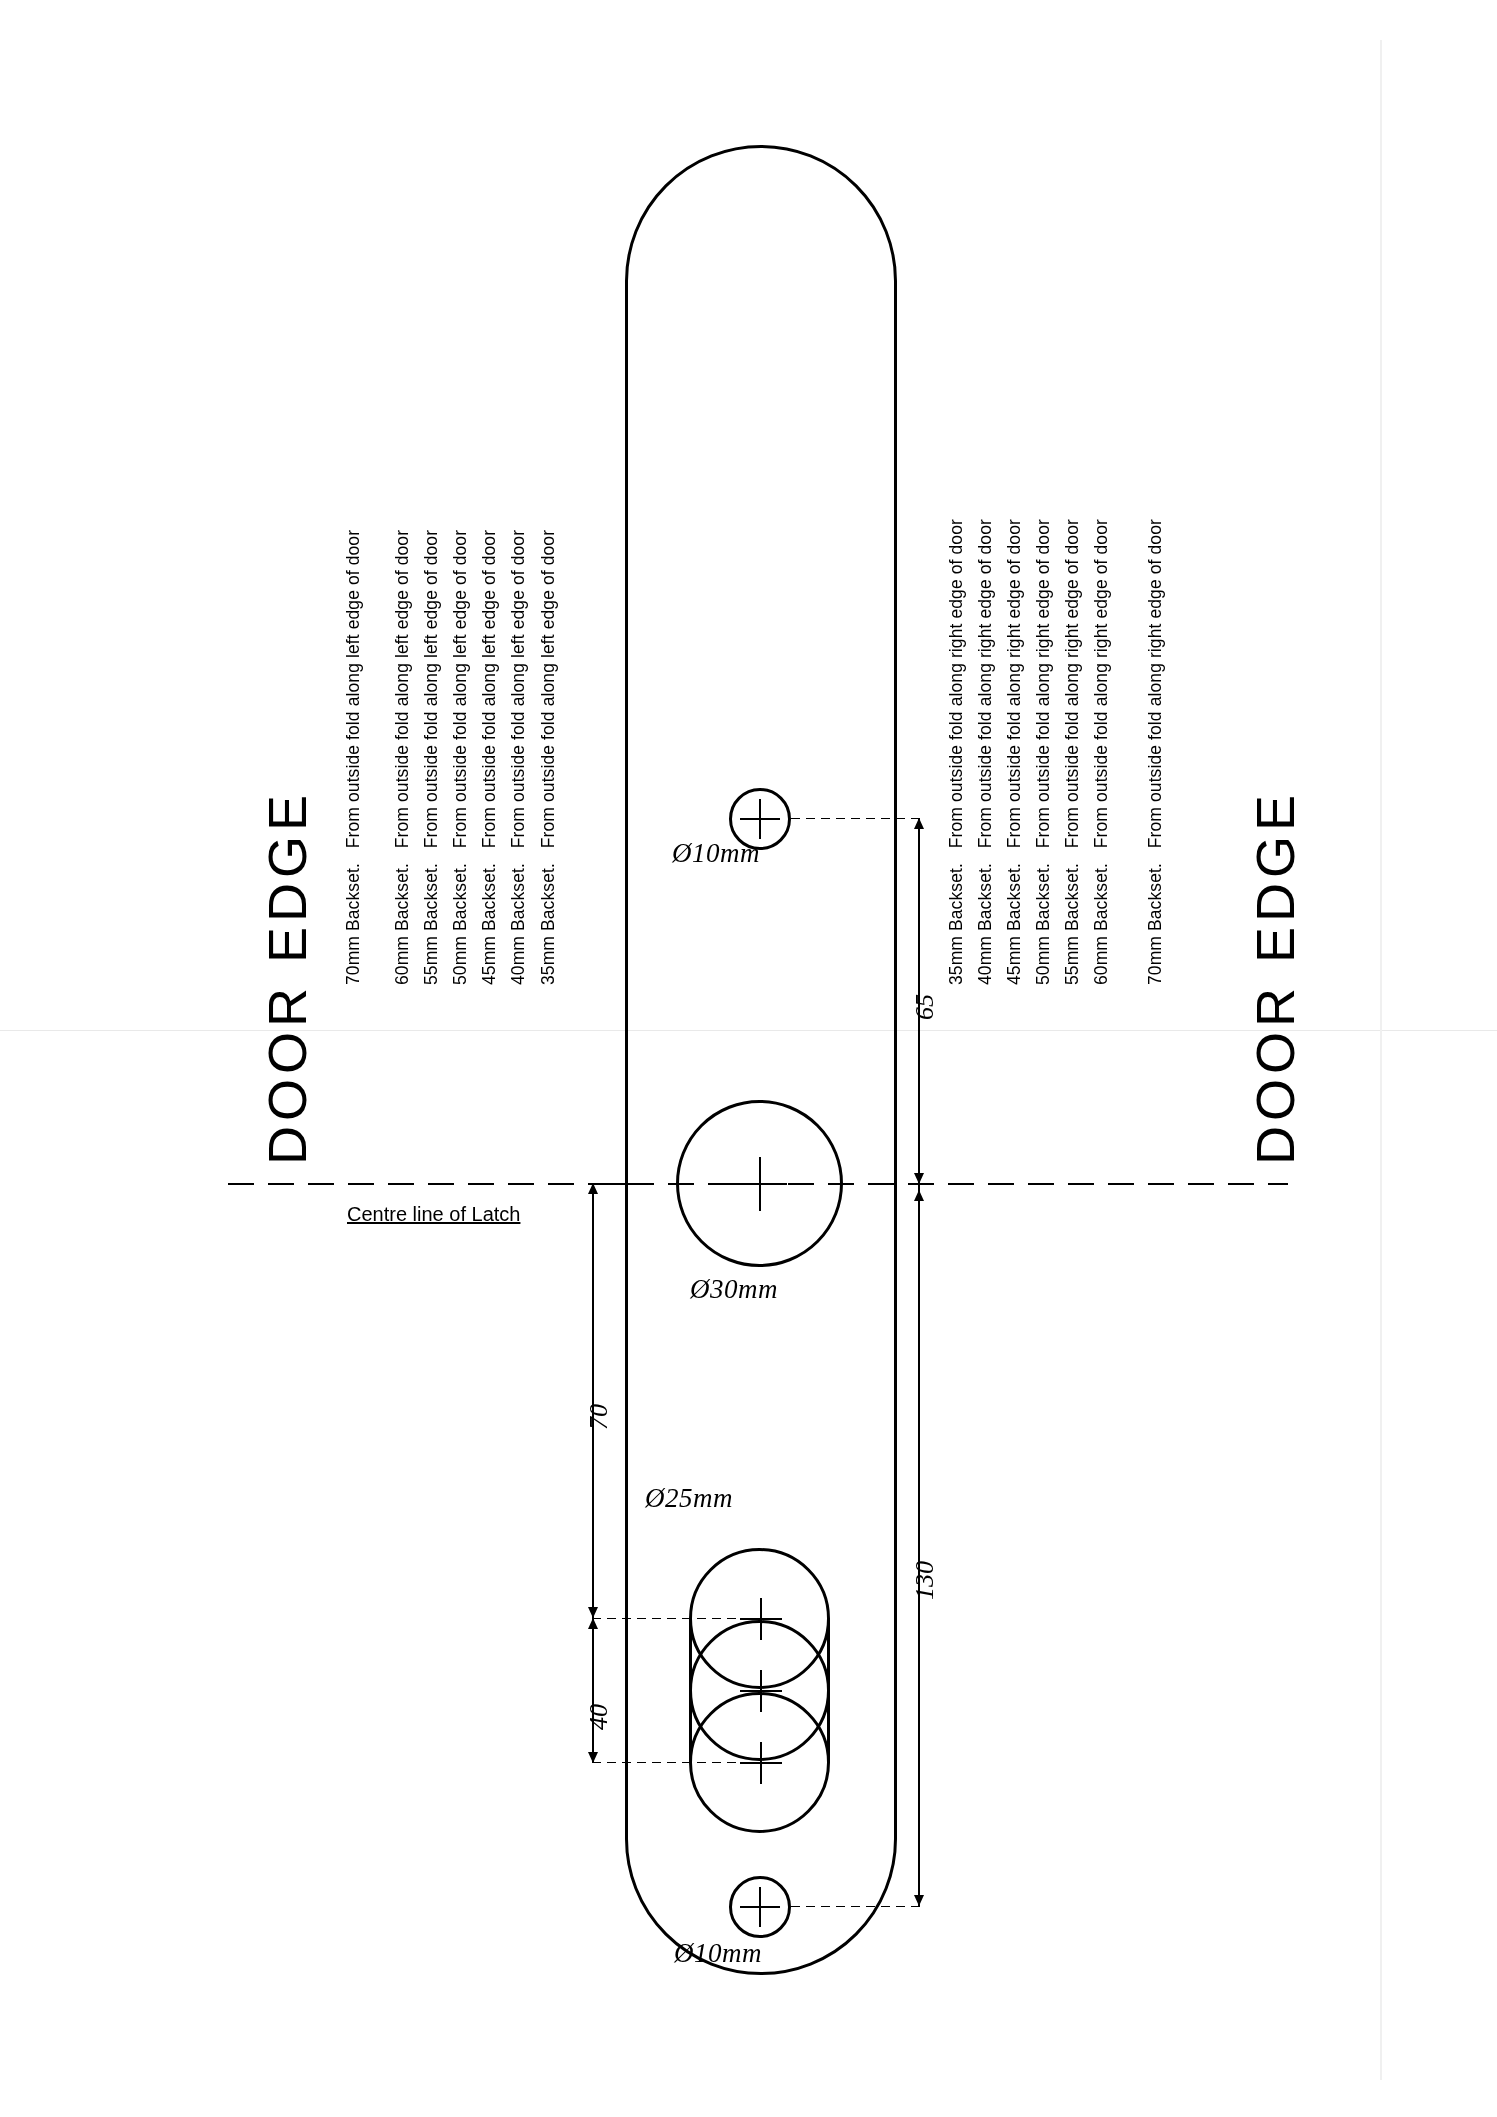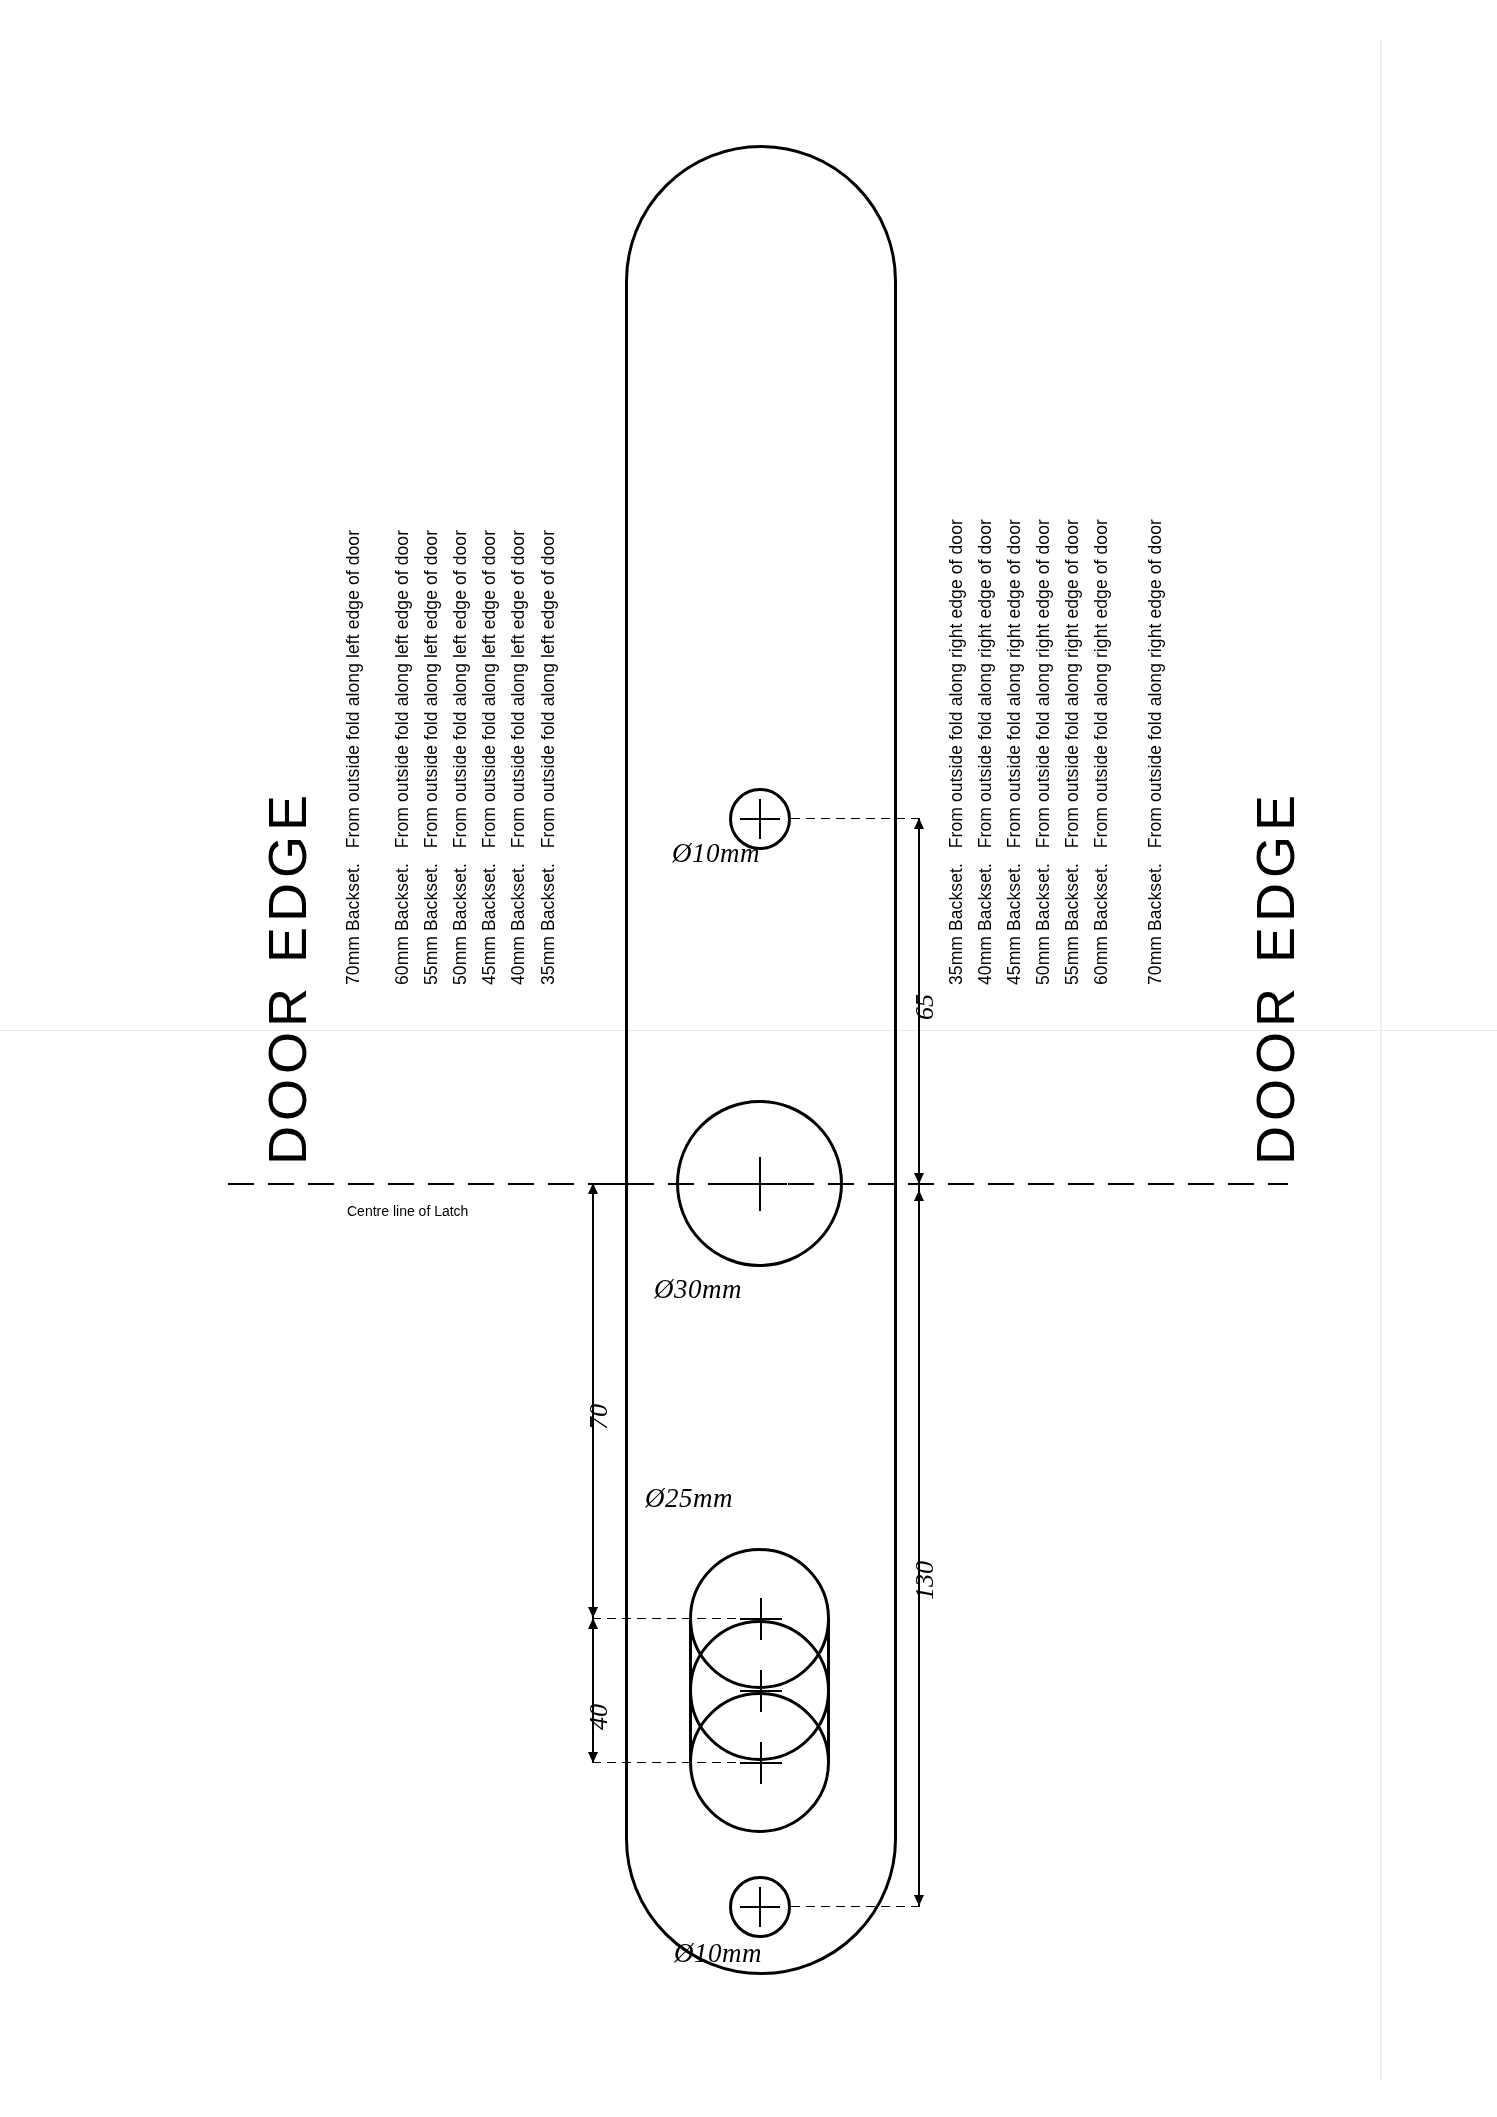--- a/index.html
+++ b/index.html
@@ -67,21 +67,22 @@
     height: 0;
     background-image: repeating-linear-gradient(
       to right,
       #000 0px, #000 26px,
       rgba(0,0,0,0) 26px, rgba(0,0,0,0) 40px
     );
     height: 2.2px;
   }
   .centreline-label {
     position: absolute;
-    font-size: 14px;
+    font-size: 20px;
+    text-decoration: underline;
   }
   
   .plate {
     position: absolute;
     border: 3.2px solid #000;
     box-sizing: border-box;
     background: transparent;
   }
   
   .circle {
@@ -263,21 +264,21 @@
   <div class="centreline-label htext" style="left:347px;top:1204px;">Centre line of Latch</div>
 
   <div class="circle" style="left:729px;top:788px;width:62px;height:62px;"></div>
   <div class="cross-h" style="left:740px;top:818px;width:40px;"></div>
   <div class="cross-v" style="left:759px;top:799px;height:40px;"></div>
   <div class="dia" style="left:672px;top:838px;">Ø10mm</div>
 
   <div class="circle" style="left:676px;top:1100px;width:167px;height:167px;"></div>
   <div class="cross-h" style="left:733px;top:1183px;width:54px;"></div>
   <div class="cross-v" style="left:759px;top:1157px;height:54px;"></div>
-  <div class="dia" style="left:654px;top:1274px;text-align:center;">Ø30mm</div>
+  <div class="dia" style="left:690px;top:1274px;text-align:center;">Ø30mm</div>
 
   <div class="circle" style="left:689px;top:1548px;width:141px;height:141px;"></div>
   <div class="cross-h" style="left:740px;top:1618px;width:42px;"></div>
   <div class="cross-v" style="left:760px;top:1598px;height:42px;"></div>
 
   <div class="circle" style="left:689px;top:1620px;width:141px;height:141px;"></div>
   <div class="cross-h" style="left:740px;top:1690px;width:42px;"></div>
   <div class="cross-v" style="left:760px;top:1670px;height:42px;"></div>
 
   <div class="circle" style="left:689px;top:1692px;width:141px;height:141px;"></div>

